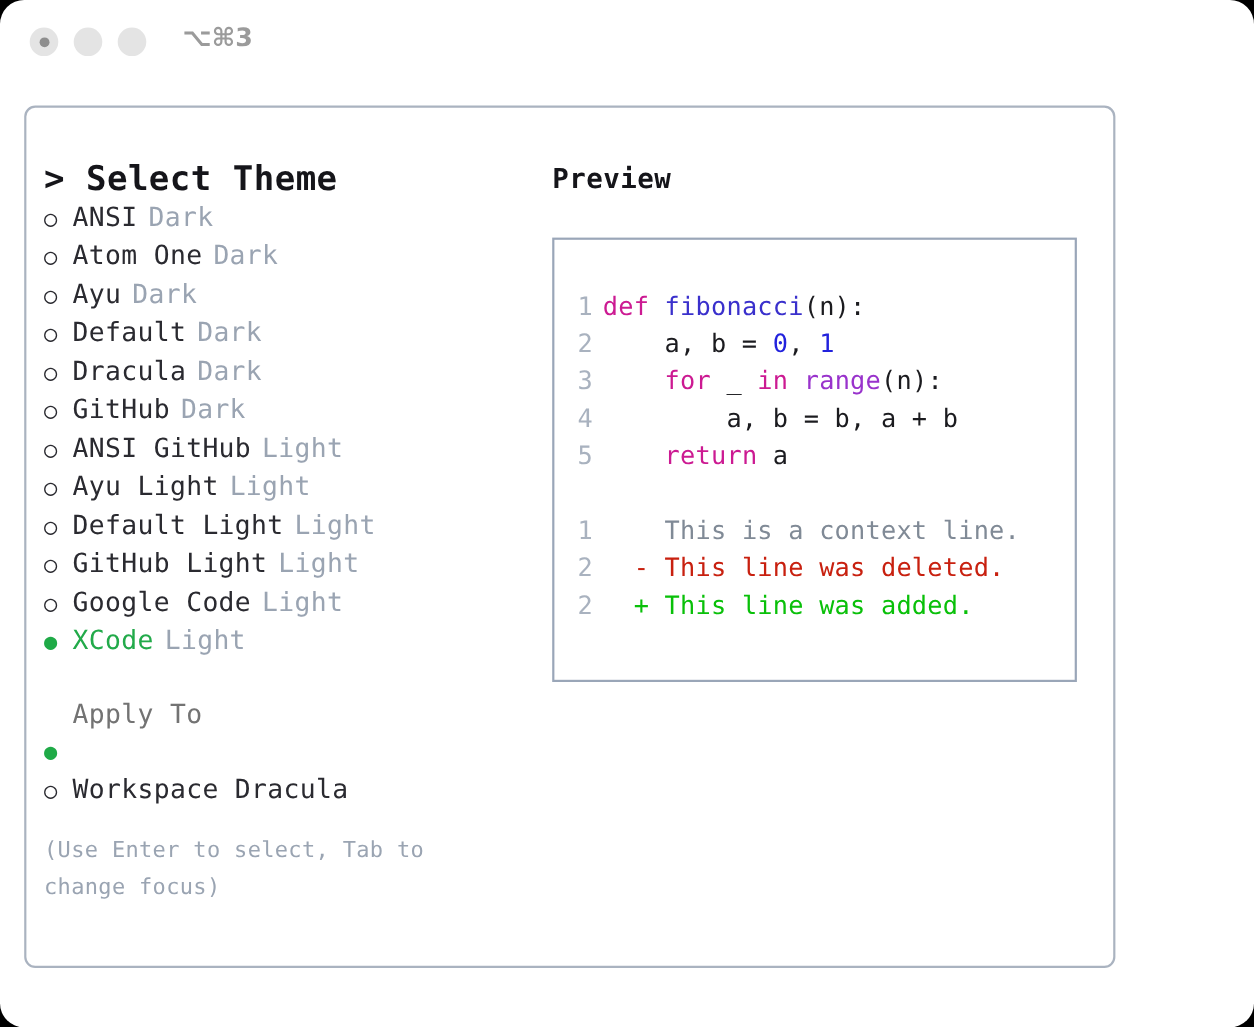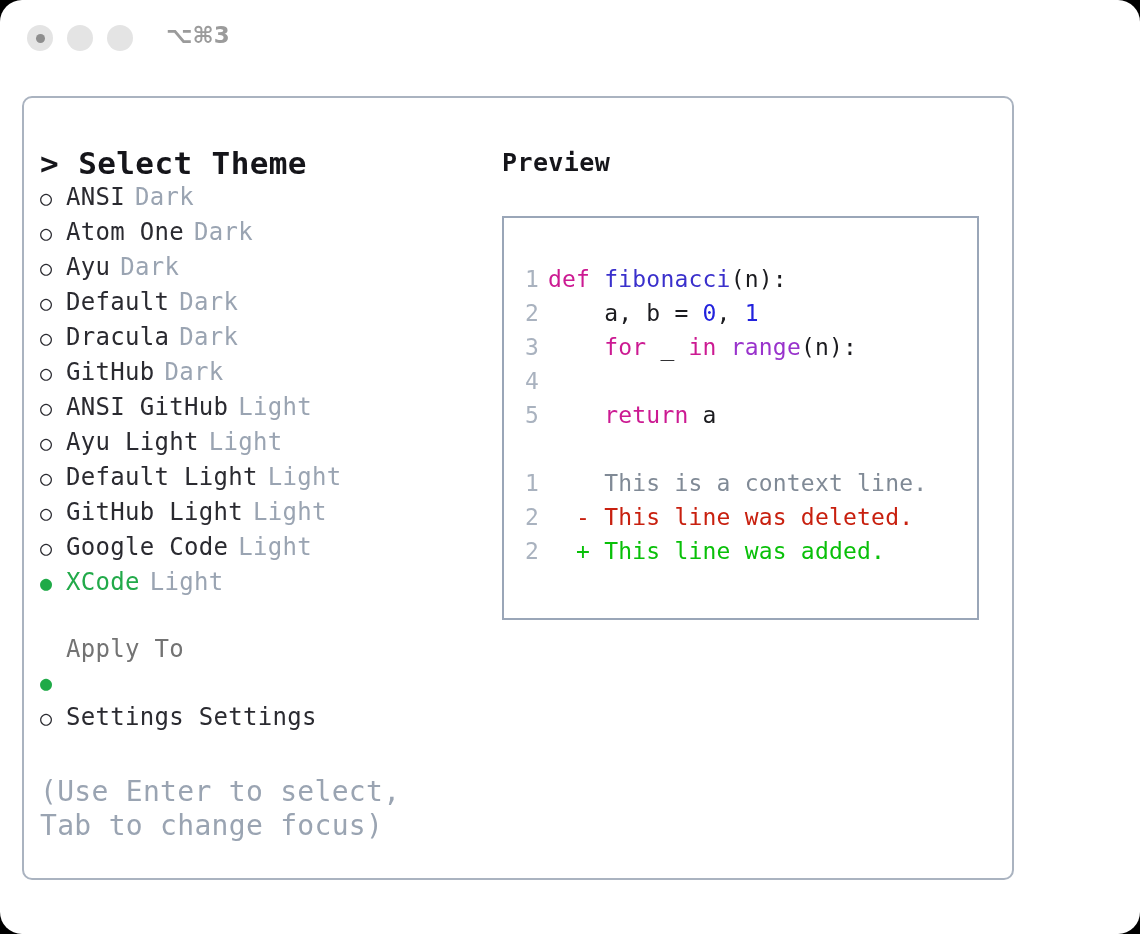--- a/index.html
+++ b/index.html
@@ -131,22 +131,22 @@
   .apply-head {
     font-size: 24px;
     line-height: 34px;
     color: #737373;
     padding-left: 26px;
     white-space: pre;
     letter-spacing: 0.3px;
   }
 
   .hint {
-    margin-top: 40px;
-    font-size: 28px;
+    margin-top: 20px;
+    font-size: 20px;
     line-height: 34px;
     color: #9aa4b2;
     width: 404px;
     white-space: pre-wrap;
     letter-spacing: 0.3px;
   }
 
   
   .right-col {
     position: absolute;
@@ -235,36 +235,36 @@
             <div class="opt"><span class="bullet">○</span><span class="name">Default Light</span><span class="kind">Light</span></div>
             <div class="opt"><span class="bullet">○</span><span class="name">GitHub Light</span><span class="kind">Light</span></div>
             <div class="opt"><span class="bullet">○</span><span class="name">Google Code</span><span class="kind">Light</span></div>
             <div class="opt selected"><span class="bullet sel">●</span><span class="name">XCode</span><span class="kind">Light</span></div>
           </div>
 
         <div class="apply-block">
           <div class="apply-head">Apply To</div>
           <div id="apply-list">
               <div class="opt selected"><span class="bullet sel">●</span></div>
-              <div class="opt"><span class="bullet">○</span><span class="name">Settings Settings</span></div>
+              <div class="opt"><span class="bullet">○</span><span class="name">Workspace Dracula</span></div>
             </div>
         </div>
 
         <div class="hint">(Use Enter to select, Tab to change focus)</div>
       </div>
 
       <div class="right-col">
         <div class="preview-head">Preview</div>
 
         <div class="preview-box">
           <div id="code-block">
               <div class="code-line"><span class="ln">1</span><span class="code-body"><span class="kw">def </span><span class="fn">fibonacci</span><span class="pun">(n):</span></span></div>
               <div class="code-line"><span class="ln">2</span><span class="code-body"><span class="pun">    a, b = </span><span class="num">0</span><span class="pun">, </span><span class="num">1</span></span></div>
               <div class="code-line"><span class="ln">3</span><span class="code-body"><span class="pun">    </span><span class="kw">for</span><span class="pun"> _ </span><span class="kw">in</span><span class="pun"> </span><span class="bi">range</span><span class="pun">(n):</span></span></div>
-              <div class="code-line"><span class="ln">4</span></div>
+              <div class="code-line"><span class="ln">4</span><span class="code-body"><span class="pun">        a, b = b, a + b</span></span></div>
               <div class="code-line"><span class="ln">5</span><span class="code-body"><span class="pun">    </span><span class="kw">return</span><span class="pun"> a</span></span></div>
             </div>
           <div class="gap"></div>
           <div id="diff-block">
               <div class="diff-line"><span class="ln">1</span><span class="d-ctx">   </span><span class="d-ctx"> This is a context line.</span></div>
               <div class="diff-line"><span class="ln">2</span><span class="d-del">  -</span><span class="d-del"> This line was deleted.</span></div>
               <div class="diff-line"><span class="ln">2</span><span class="d-add">  +</span><span class="d-add"> This line was added.</span></div>
             </div>
         </div>
       </div>

